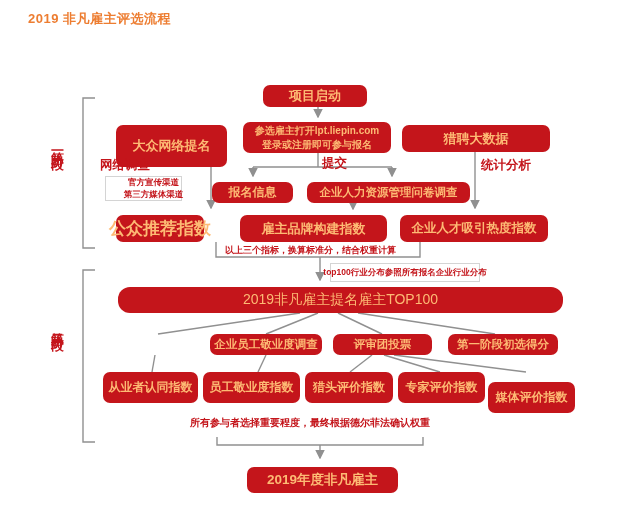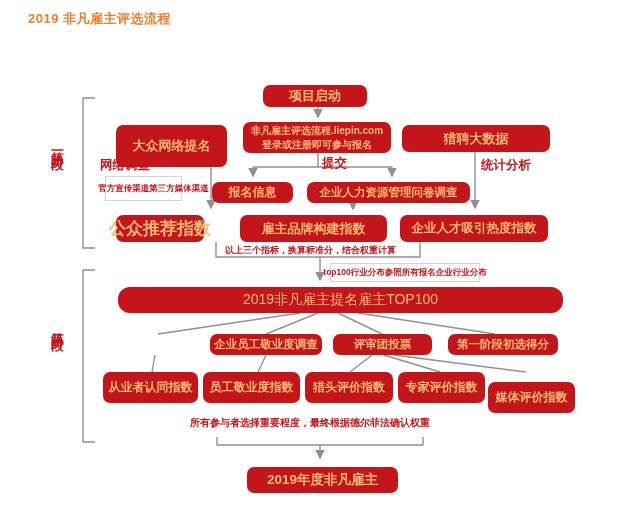--- a/index.html
+++ b/index.html
@@ -25,21 +25,21 @@
   .rbox.two { flex-direction:column; line-height:1.35; }
   .rlabel {
     position:absolute; color:var(--box-red,#C4151B); font-weight:bold; white-space:nowrap;
   }
   .note {
     position:absolute; background:#ffffff; border:1px solid #d4d4d4;
     color:var(--box-red,#C4151B); font-weight:bold; text-align:center;
     display:flex; align-items:center; justify-content:center; box-sizing:border-box;
     white-space:nowrap;
   }
-  .note.two { line-height:1.35;padding-left:20px; }
+  .note.two { flex-direction:column; line-height:1.35;padding-left:20px; }
   .rnote {
     position:absolute; color:var(--box-red,#C4151B); font-weight:bold;
     white-space:nowrap;
   }
   .vlabel {
     position:absolute; writing-mode:vertical-rl; text-orientation:upright;
     color:var(--box-red,#C4151B); font-weight:bold; font-size:13px; letter-spacing:2px;
   }
 </style>
 </head>
@@ -78,21 +78,21 @@
     <path class="ln" d="M217,437 V445 H423 V437"></path>
     <line class="ln arr" x1="320" y1="445" x2="320" y2="458"></line>
   </svg>
 
   <div class="vlabel" style="left:48px;top:141px;height:62px">第一阶段</div>
   <div class="vlabel" style="left:48px;top:322px;height:72px">第二阶段</div>
 
   <div class="rbox" style="left:263px;top:85px;width:104px;height:22px;font-size:13px">项目启动</div>
 
   <div class="rbox two" style="left:243px;top:122px;width:148px;height:31px;font-size:10px">
-    <span>非凡雇主评选流程.liepin.com</span>
+    <span>参选雇主打开lpt.liepin.com</span>
     <span>登录或注册即可参与报名</span>
   </div>
 
   <div class="rlabel" style="left:322px;top:155px;font-size:12.5px">提交</div>
 
   <div class="rbox" style="left:116px;top:125px;width:111px;height:42px;font-size:13px">大众网络提名</div>
   <div class="rlabel" style="left:100px;top:157px;font-size:12.5px">网络调查</div>
 
   <div class="note two" style="left:105px;top:176px;width:77px;height:25px;font-size:8.5px">
     <span>官方宣传渠道</span>

